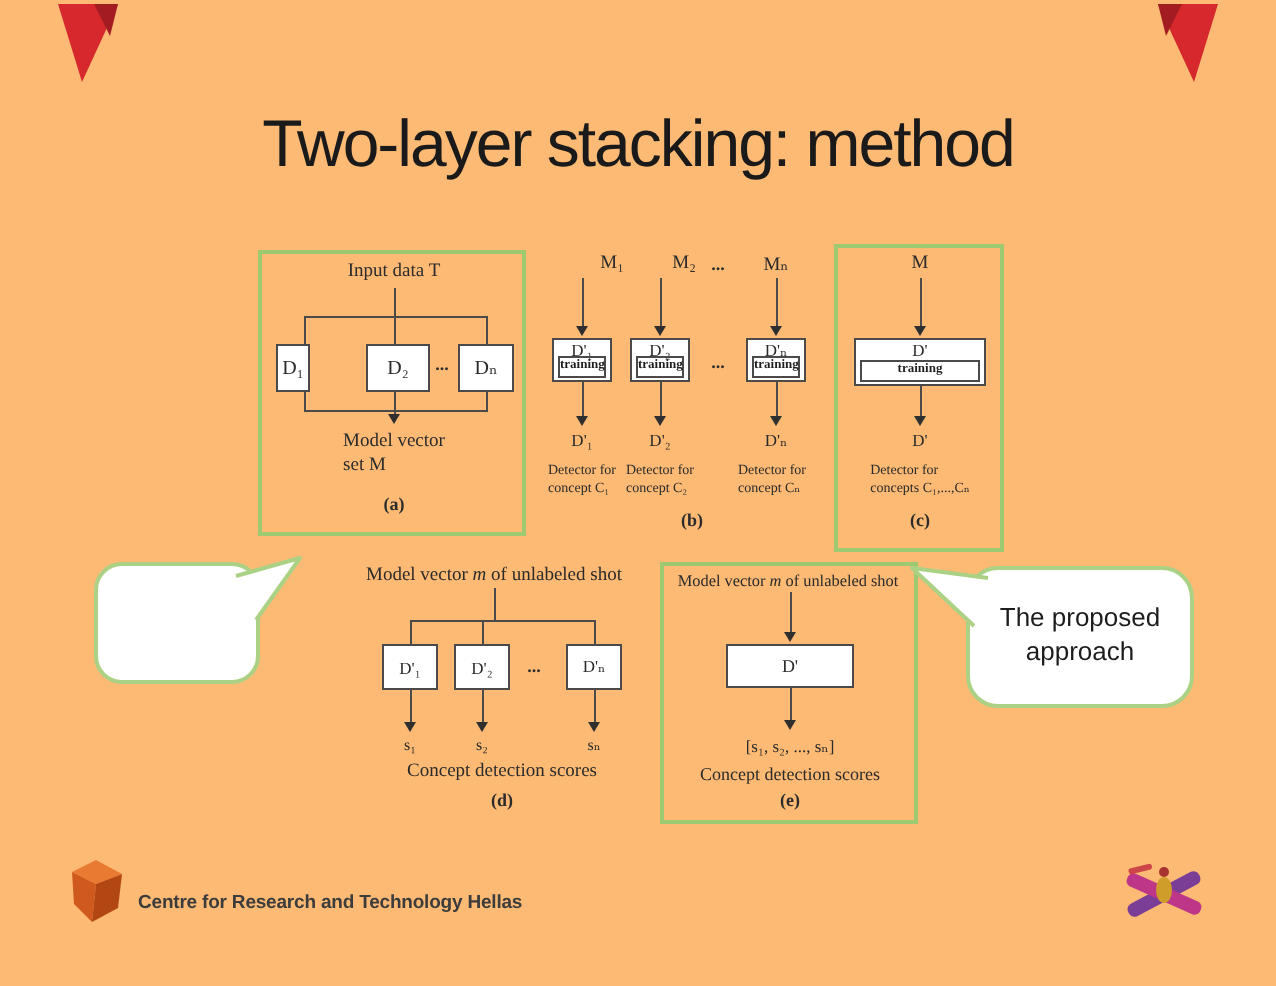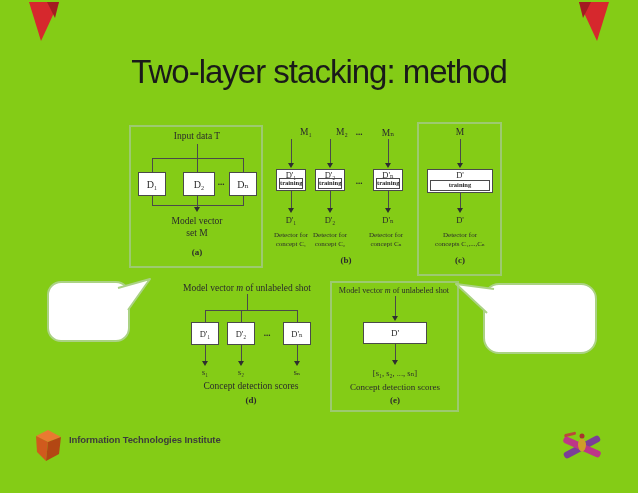--- a/index.html
+++ b/index.html
@@ -1,28 +1,28 @@
 <!DOCTYPE html>
 <html><head>
 <meta charset="utf-8">
 <style>
   html,body{margin:0;padding:0;background:#fff;}
-  .slide{position:relative;width:638px;height:493px;background:#84cc16;overflow:hidden;
+  .slide{position:relative;width:638px;height:493px;background:#fdba74;overflow:hidden;
          font-family:"Liberation Sans",sans-serif;}
   .title{position:absolute;left:0;right:0;top:52px;text-align:center;
          font:400 33px/40px "Liberation Sans",sans-serif;color:#1a1a1a;letter-spacing:-1px;}
   
   .ln{position:absolute;background:#4a4a4a;}
   .ah{position:absolute;width:0;height:0;border-left:3px solid transparent;
       border-right:3px solid transparent;border-top:5px solid #2f2f2f;}
   .gbox{position:absolute;border:2px solid #9dca70;box-sizing:border-box;background:transparent;}
   .fbox{position:absolute;border:1px solid #4a4a4a;background:#fff;box-sizing:border-box;
         display:flex;align-items:center;justify-content:center;
         font:10px "Liberation Serif","DejaVu Serif",serif;color:#2b2b2b;}
-  .flabel{position:absolute;transform:translateX(-50%);text-align:center;white-space:pre-line;
+  .flabel{position:absolute;transform:translateX(-50%);text-align:left;white-space:pre-line;
         font-family:"Liberation Serif","DejaVu Serif",serif;color:#2b2b2b;}
   .tag{font-weight:bold;}
   .it{font-style:italic;}
   .tbox{position:absolute;border:1px solid #4a4a4a;background:#fff;box-sizing:border-box;}
   .tbox-top{text-align:center;font:8.5px/11px "Liberation Serif","DejaVu Serif",serif;color:#2b2b2b;}
   .tbox-in{position:absolute;left:2px;right:2px;bottom:1px;height:9px;border:1px solid #4a4a4a;
         text-align:center;font:bold 6.5px/8px "Liberation Serif","DejaVu Serif",serif;color:#1f1f1f;}
   .bubble{position:absolute;background:#fff;border:2px solid #abd284;box-sizing:border-box;}
   .btext{position:absolute;transform:translateX(-50%);text-align:center;white-space:pre-line;
         font:13px/17px "Liberation Sans",sans-serif;color:#1d1d1d;}
@@ -42,21 +42,21 @@
   </svg>
 
   <div class="title">Two-layer stacking: method</div>
 
   <div class="gbox" style="left:129px;top:125px;width:134px;height:143px"></div>
   <div class="flabel" style="left:197px;top:131px;font-size:9.5px">Input data T</div>
   <i class="ln" style="left:197px;top:144px;width:1px;height:28px"></i>
   <i class="ln" style="left:152px;top:158px;width:92px;height:1px"></i>
   <i class="ln" style="left:152px;top:159px;width:1px;height:13px"></i>
   <i class="ln" style="left:243px;top:159px;width:1px;height:13px"></i>
-  <div class="fbox" style="left:138px;top:172px;width:28px;height:24px">D₁</div>
+  <div class="fbox" style="left:138px;top:172px;width:17px;height:24px">D₁</div>
   <div class="fbox" style="left:183px;top:172px;width:32px;height:24px">D₂</div>
   <div class="flabel" style="left:221px;top:177px;font-size:9px;font-weight:bold">...</div>
   <div class="fbox" style="left:229px;top:172px;width:28px;height:24px">Dₙ</div>
   <i class="ln" style="left:152px;top:196px;width:1px;height:10px"></i>
   <i class="ln" style="left:243px;top:196px;width:1px;height:10px"></i>
   <i class="ln" style="left:152px;top:205px;width:92px;height:1px"></i>
   <i class="ln" style="left:197px;top:196px;width:1px;height:12px"></i>
   <i class="ah" style="left:194px;top:207px"></i>
   <div class="flabel" style="left:197px;top:215px;font-size:9.5px;line-height:12px">Model vector
 set M</div>
@@ -150,32 +150,34 @@
   <div class="fbox" style="left:363px;top:322px;width:64px;height:22px;font-size:9px">D'</div>
   <i class="ln" style="left:395px;top:344px;width:1px;height:17px"></i>
   <i class="ah" style="left:392px;top:360px"></i>
   <div class="flabel" style="left:395px;top:368px;font-size:8.5px">[s₁, s₂, ..., sₙ]</div>
   <div class="flabel" style="left:395px;top:382px;font-size:9px">Concept detection scores</div>
   <div class="flabel tag" style="left:395px;top:395px;font-size:9px">(e)</div>
 
   <div class="bubble" style="left:47px;top:281px;width:83px;height:61px;border-radius:14px"></div>
 
   <div class="bubble" style="left:483px;top:283px;width:114px;height:71px;border-radius:16px"></div>
+  <div class="btext" style="left:540px;top:300px">The proposed
+approach</div>
 
   <svg class="overlay" width="638" height="493">
     <path d="M118 288 L150 279 L128 310" fill="#ffffff" stroke="#abd284" stroke-width="2" stroke-linejoin="round"></path>
     <path d="M494 289 L456 284 L487 313" fill="#ffffff" stroke="#abd284" stroke-width="2" stroke-linejoin="round"></path>
   </svg>
 
   <svg class="overlay" style="left:33px;top:428px" width="32" height="36">
     <polygon points="3,8 15,2 28,9 15,14" fill="#e97a31"></polygon>
     <polygon points="3,8 15,14 13,33 4,24" fill="#d05a1d"></polygon>
     <polygon points="15,14 28,9 26,26 13,33" fill="#b34713"></polygon>
   </svg>
-  <div class="fline" style="left:69px;top:434px">Information Technologies Institute</div>
+  <div class="fline" style="left:69px;top:446px">Centre for Research and Technology Hellas</div>
 
   <svg class="overlay" style="left:560px;top:427px" width="44" height="40">
     <rect x="2" y="16.5" width="40" height="7" rx="3" transform="rotate(-28 22 20)" fill="#7b3e97"></rect>
     <rect x="2" y="16.5" width="40" height="7" rx="3" transform="rotate(24 22 20)" fill="#bd3687"></rect>
     <rect x="4" y="6" width="12" height="3" rx="1.5" transform="rotate(-14 10 7)" fill="#c5303f" opacity="0.85"></rect>
     <ellipse cx="22" cy="18" rx="4" ry="6.5" fill="#cf9d2a"></ellipse>
     <circle cx="22" cy="9" r="2.5" fill="#a8332e"></circle>
   </svg>
 
 </div>

